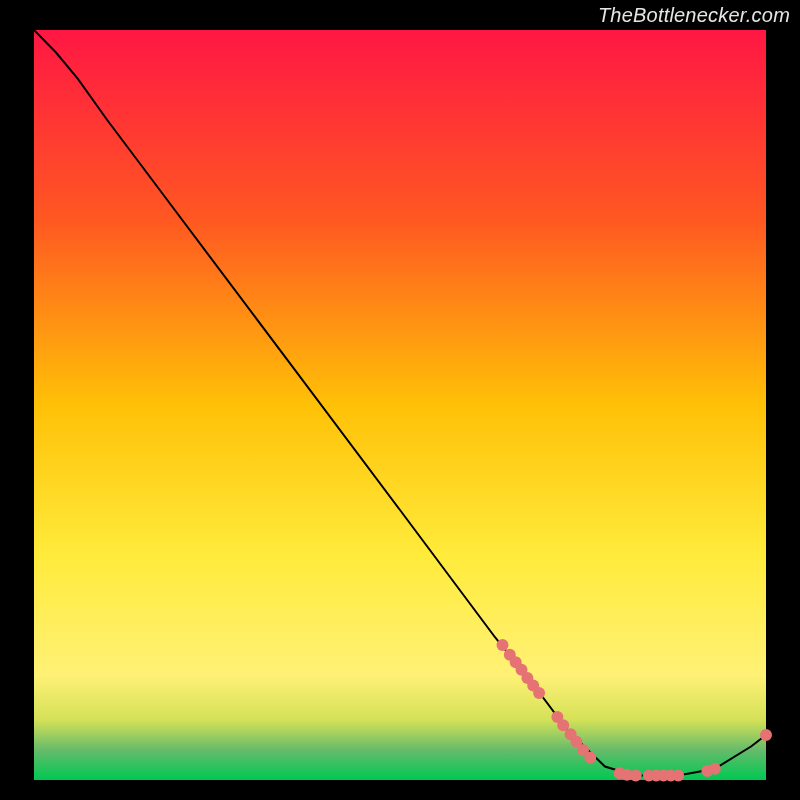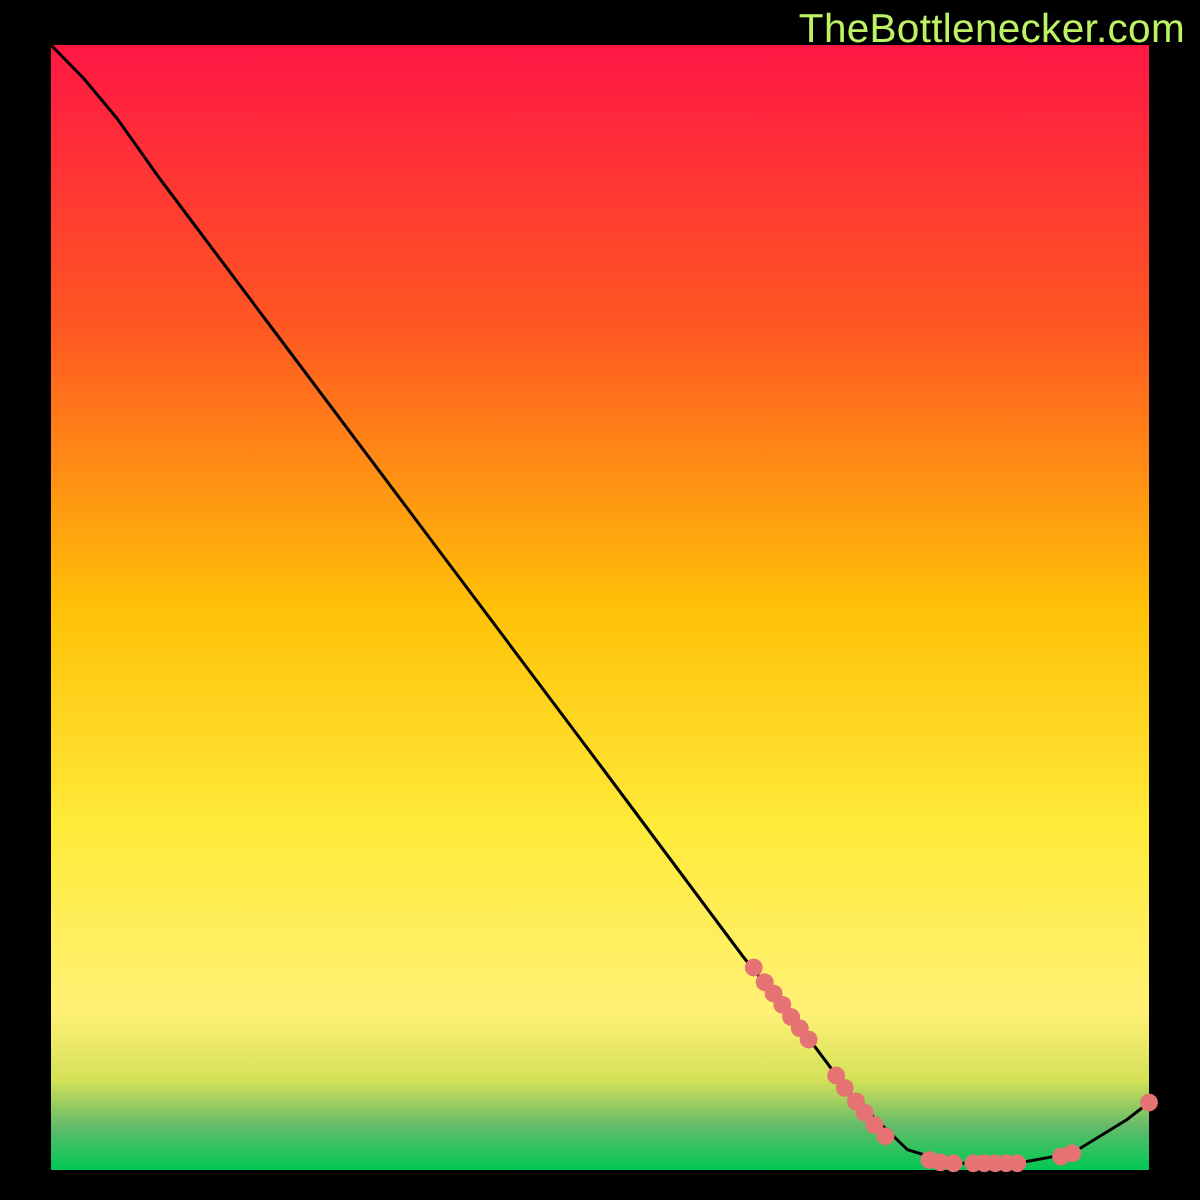--- a/index.html
+++ b/index.html
@@ -13,24 +13,25 @@
   }
   .wrap {
     position: relative;
     width: 800px;
     height: 800px;
   }
   .attribution {
     position: absolute;
     top: 4px;
     right: 10px;
-    color: #bef264;
-    font-size: 27px;
+    color: #e5e5e5;
+    font-size: 20px;
     letter-spacing: 0.2px;
     z-index: 5;
+    font-style: italic;
   }
   svg {
     display: block;
   }
 </style>
 </head>
 <body>
 
 <div class="wrap">
   <div class="attribution">TheBottlenecker.com</div>

